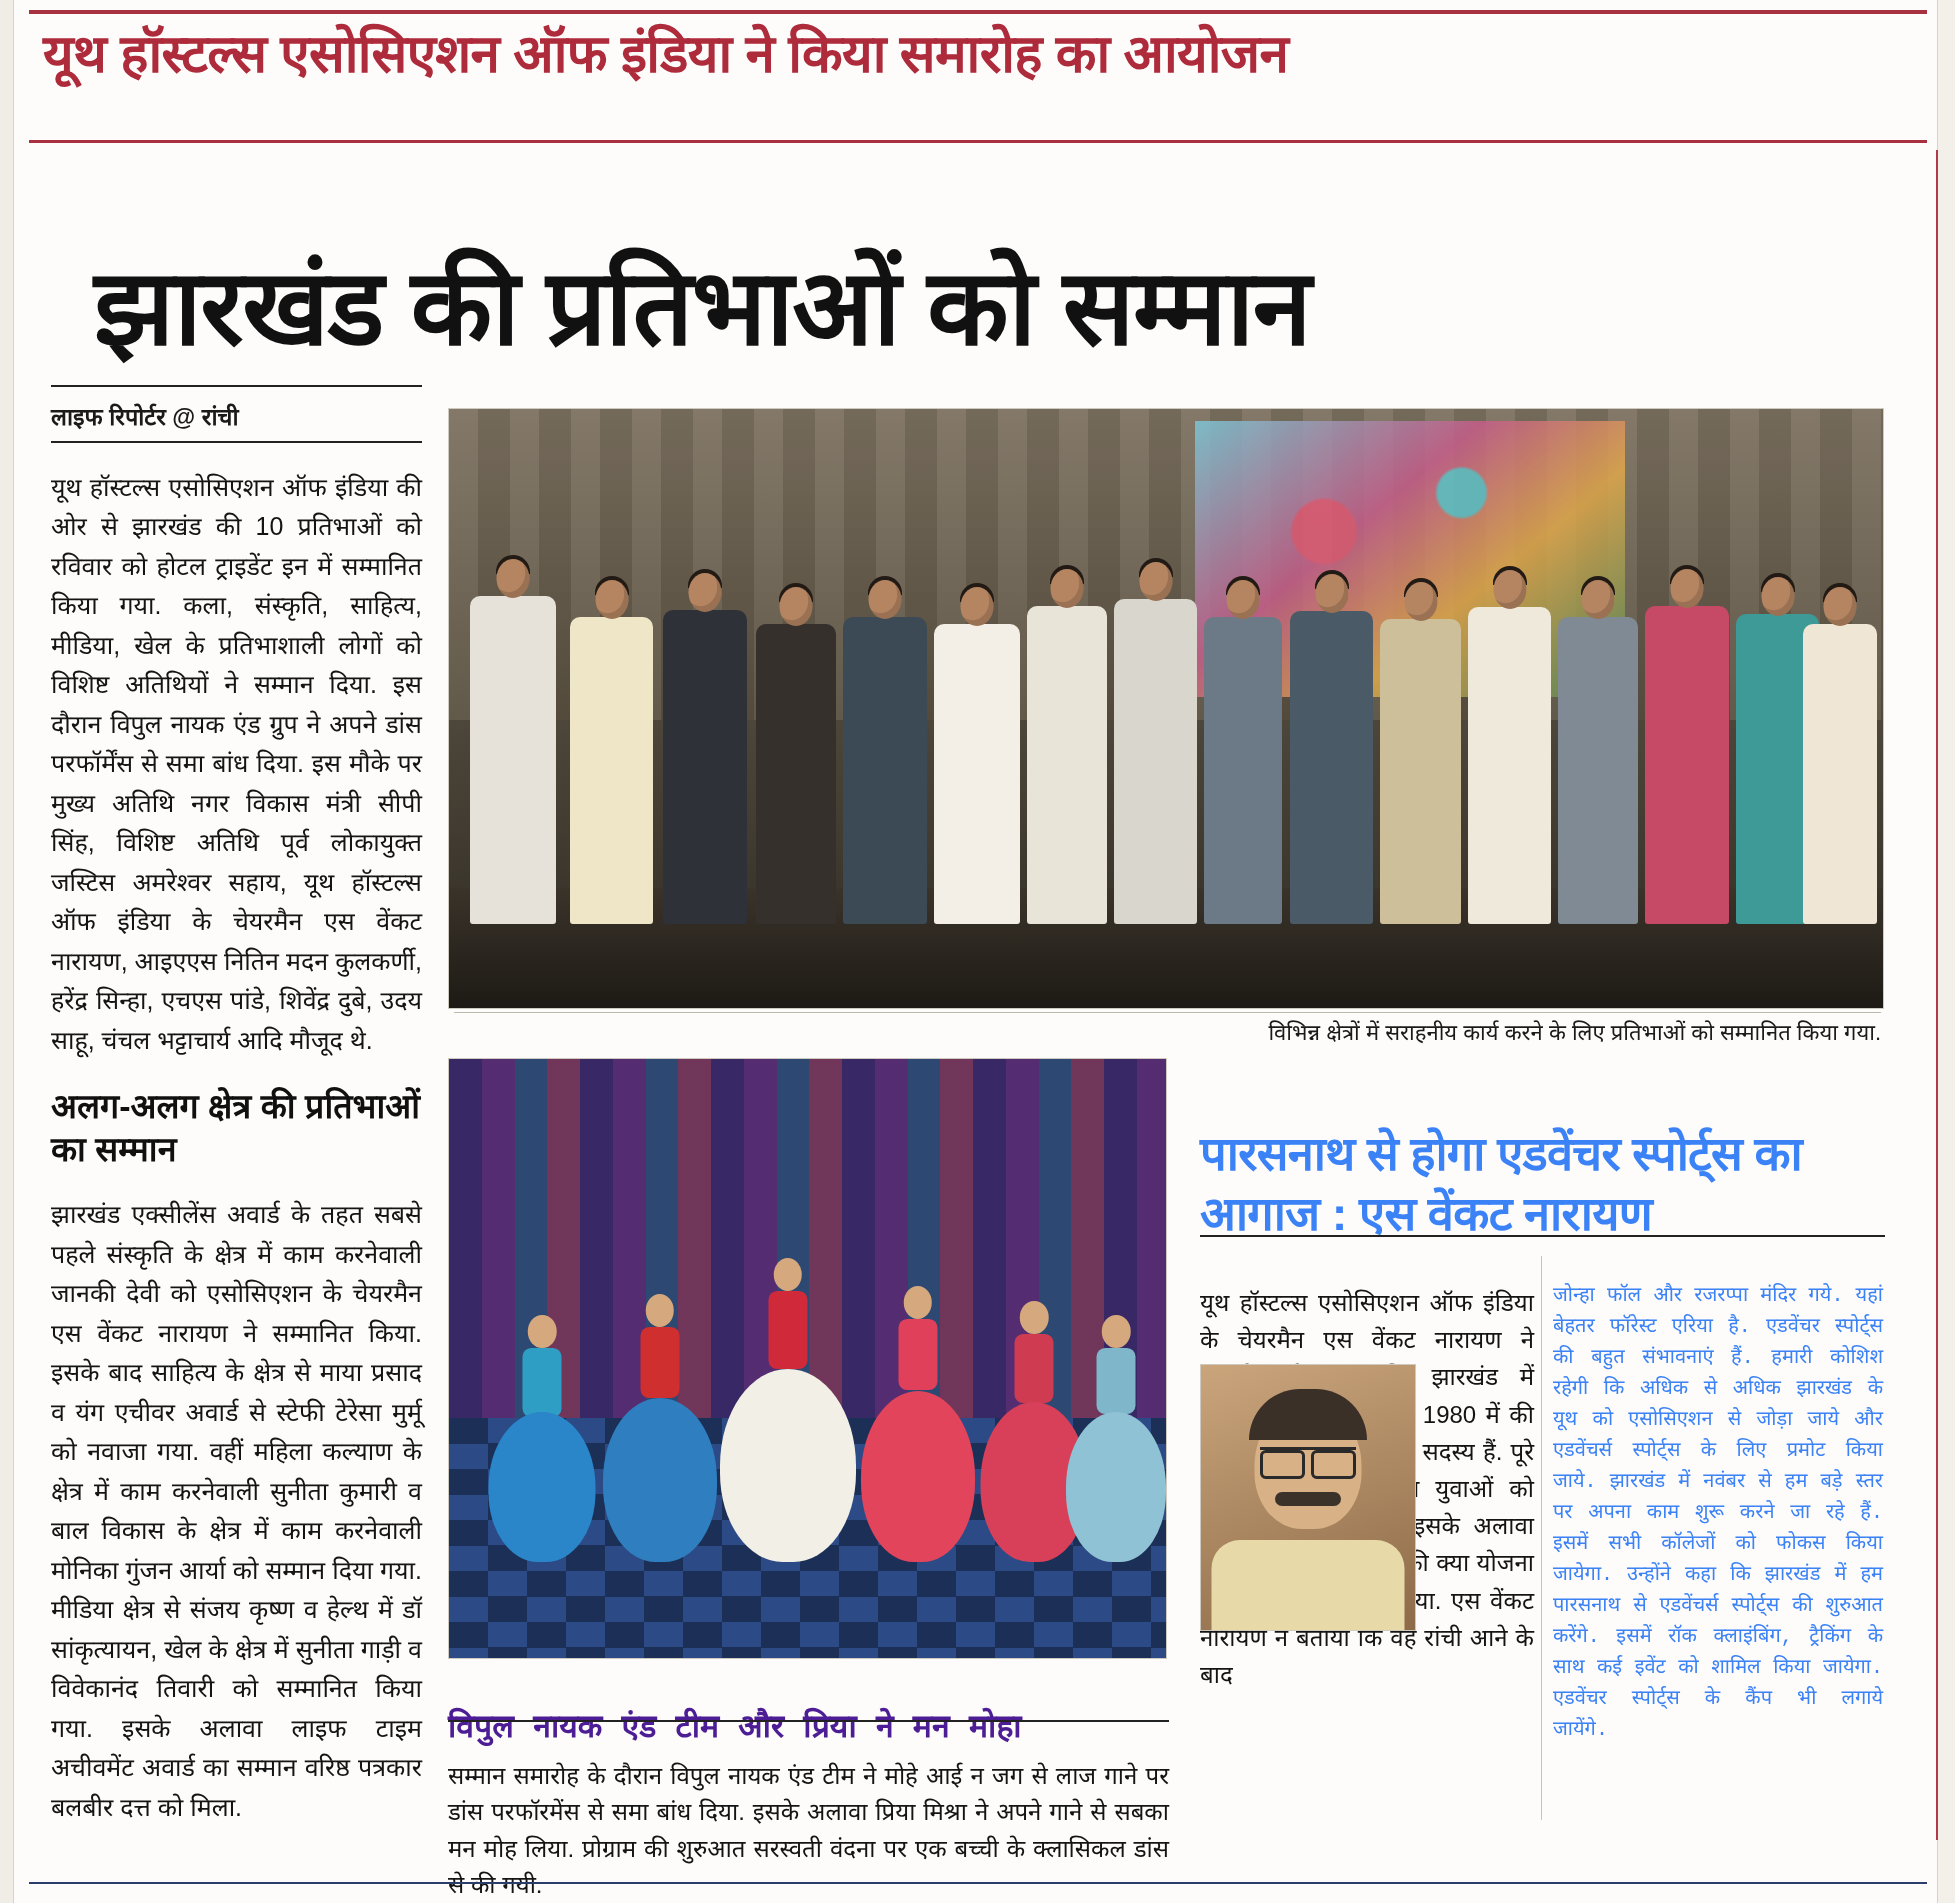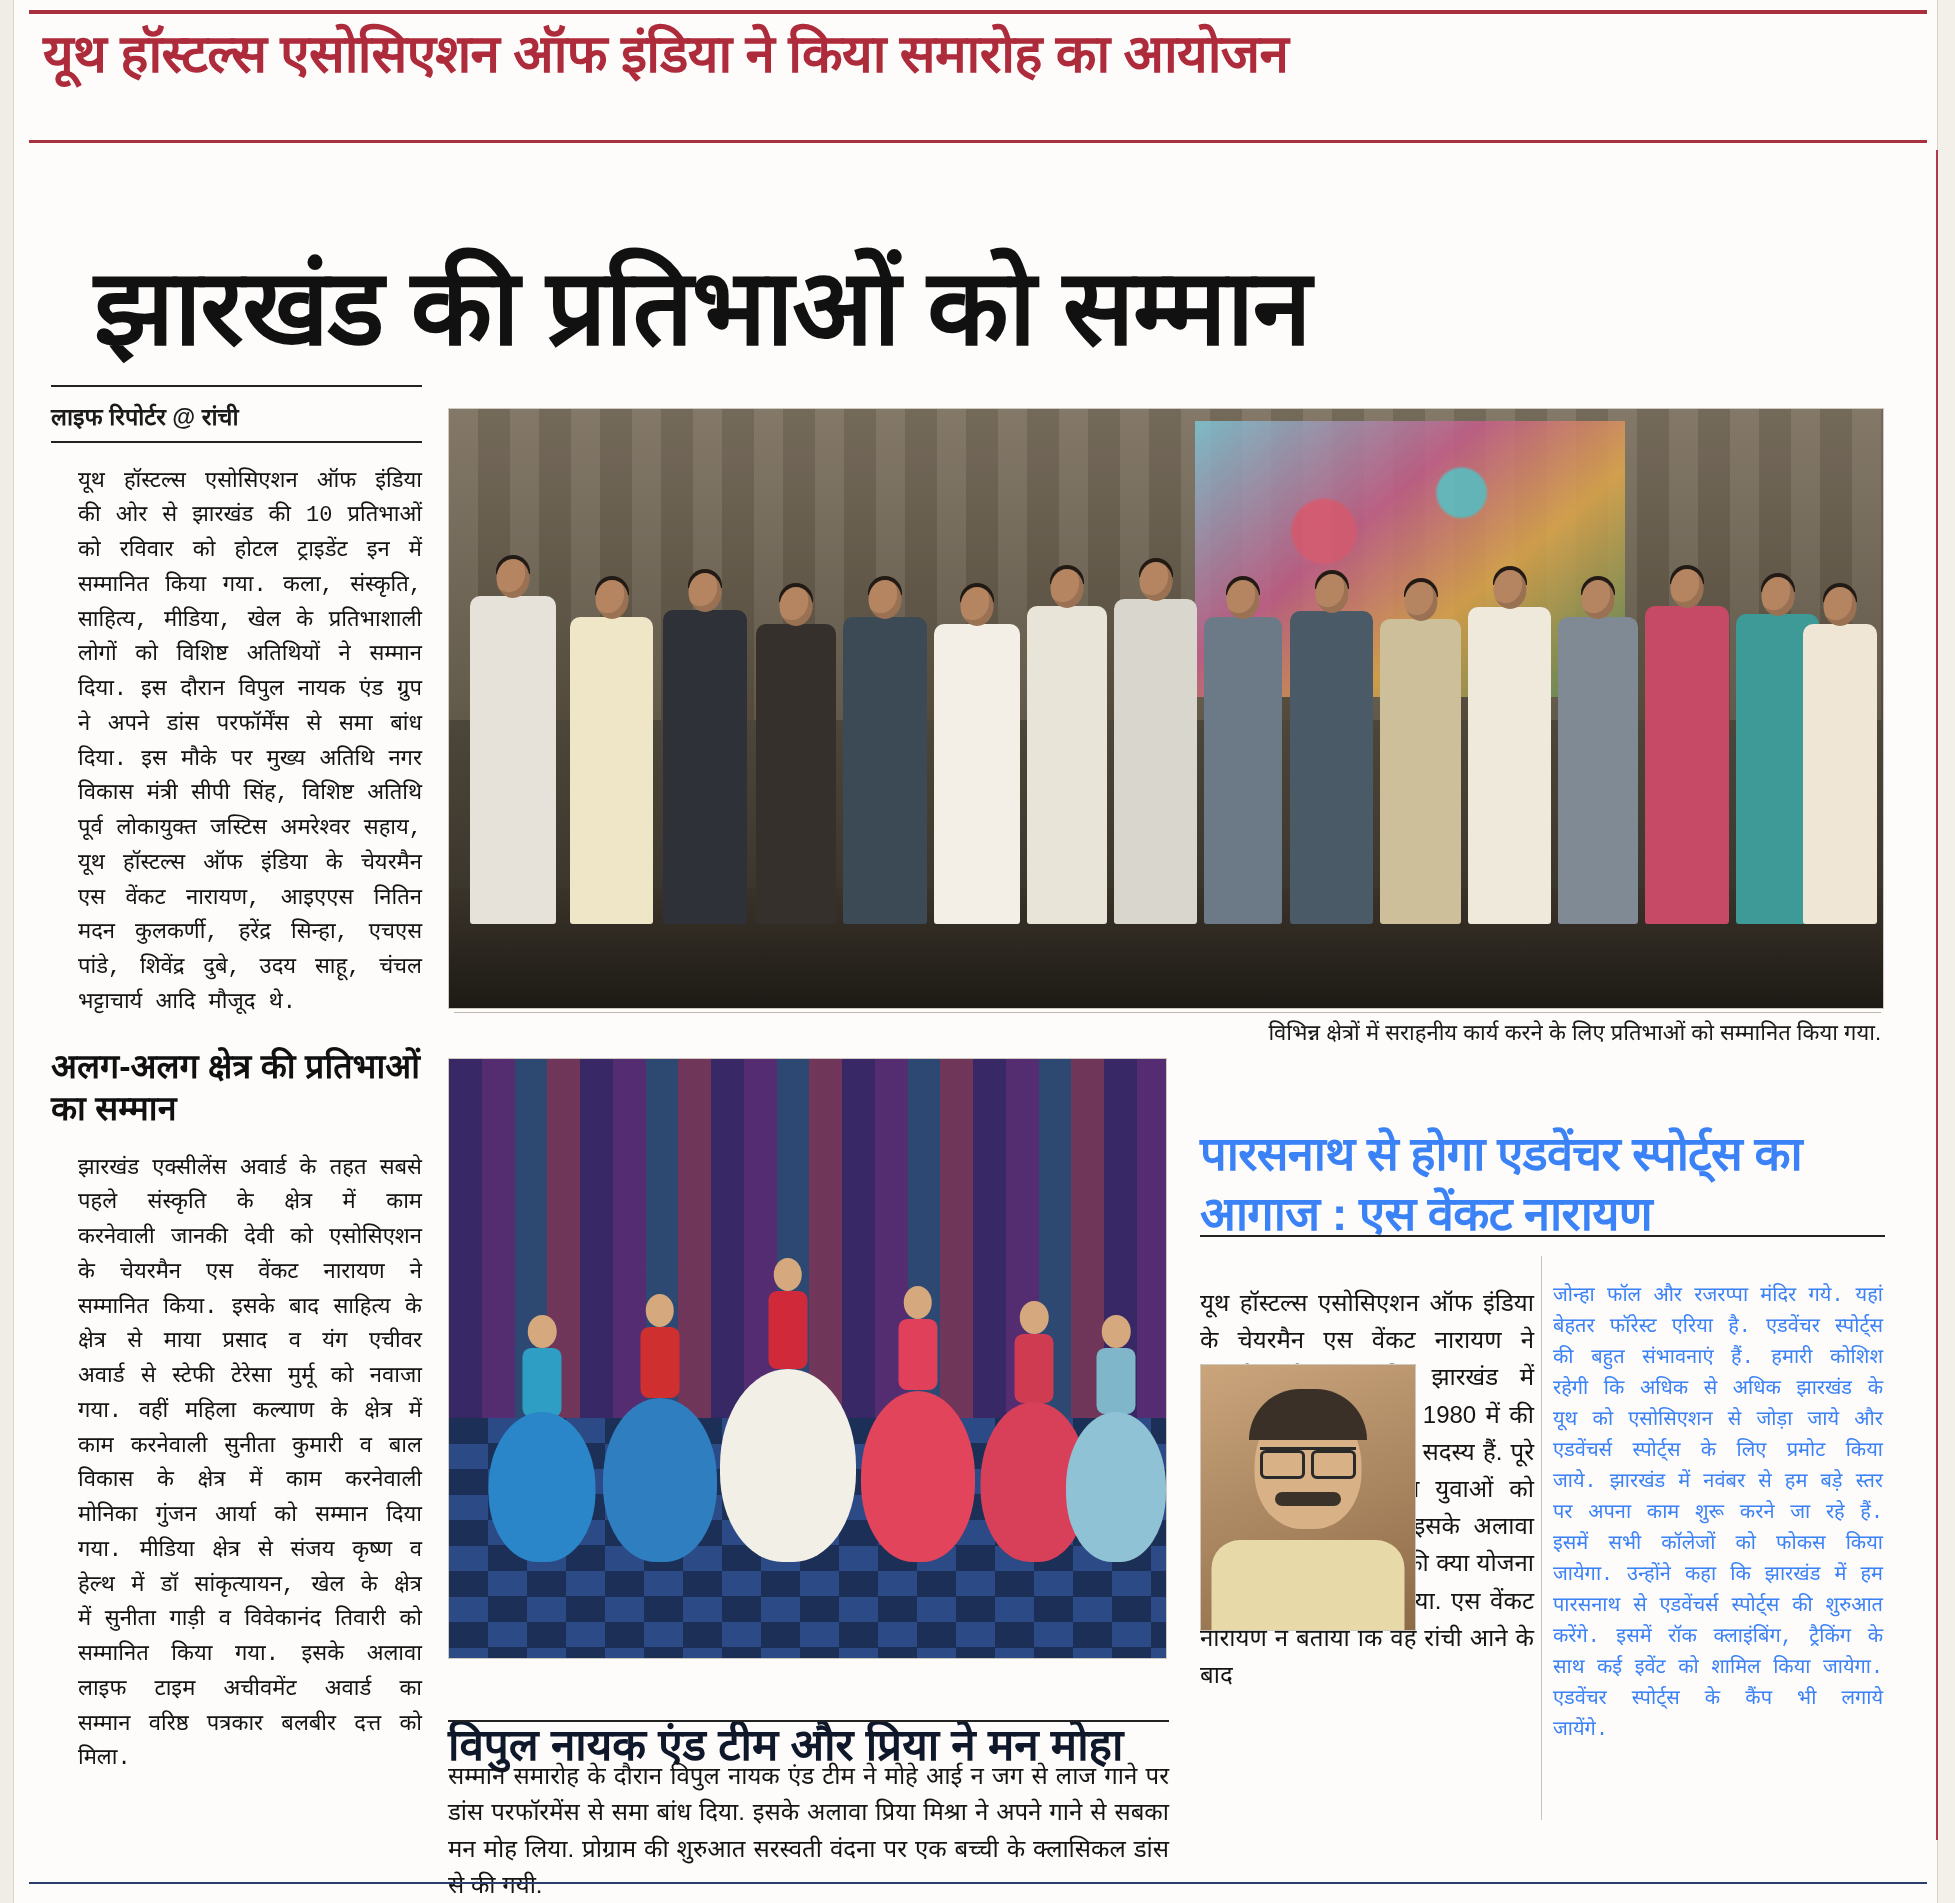--- a/index.html
+++ b/index.html
@@ -103,27 +103,26 @@
     font-weight: bold;
     font-size: 23.5px;
     color: #1a1a1a;
     padding-bottom: 8.6px;
   }
   .byline-rule {
     border-top: 2.1px solid #222;
     margin-bottom: 15.7px;
   }
   .body-text {
-    font-family: Liberation Mono, monospace;
-    font-size: 22px;
+    font-family: Liberation Sans, sans-serif;
+    font-size: 25px;
     line-height: 1.58;
     color: #141414;
     text-align: justify;
     text-justify: inter-word;
-    margin-left: 27px;
   }
   .subhead {
     font-family: "Liberation Sans", sans-serif;
     font-weight: bold;
     font-size: 34px;
     line-height: 1.25;
     color: #101010;
     margin: 24px 0 11.4px 0;
   }
 
@@ -166,24 +165,24 @@
     height: 599px;
     border: 1.4px solid #cfcabf;
     overflow: hidden;
     background: #241f33;
   }
   .dance-head {
     position: absolute;
     left: 448px;
     top: 1676px;
     width: 721px;
-    font-family: Liberation Sans, sans-serif;
+    font-family: Liberation Mono, monospace;
     font-weight: bold;
-    font-size: 44px;
-    color: #0f172a;
+    font-size: 32px;
+    color: #4c1d95;
   }
   .dance-head-rule {
     position: absolute;
     left: 448px;
     top: 1720px;
     width: 721px;
     height: 2.1px;
     background: #222;
   }
   .dance-body {

